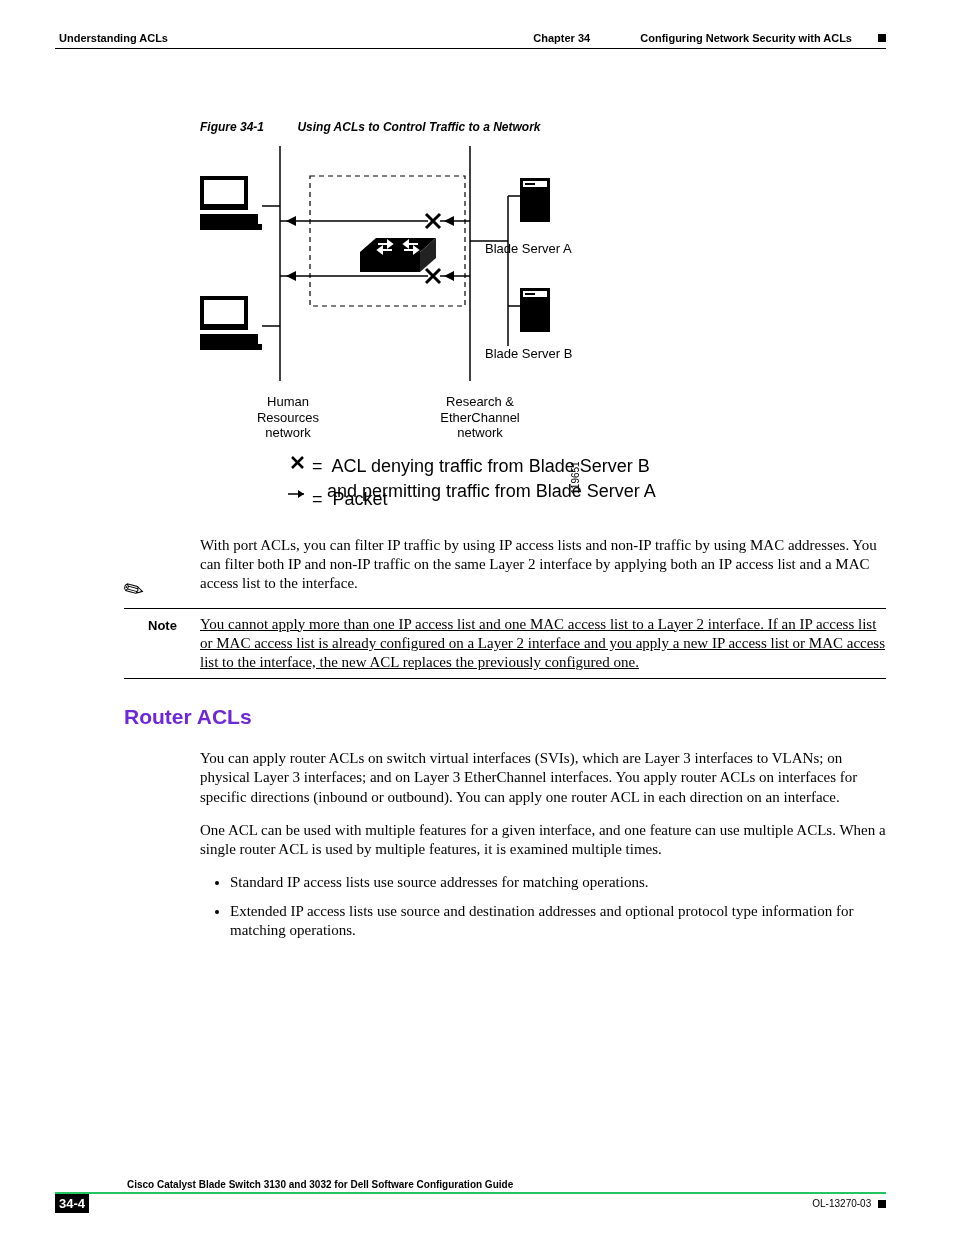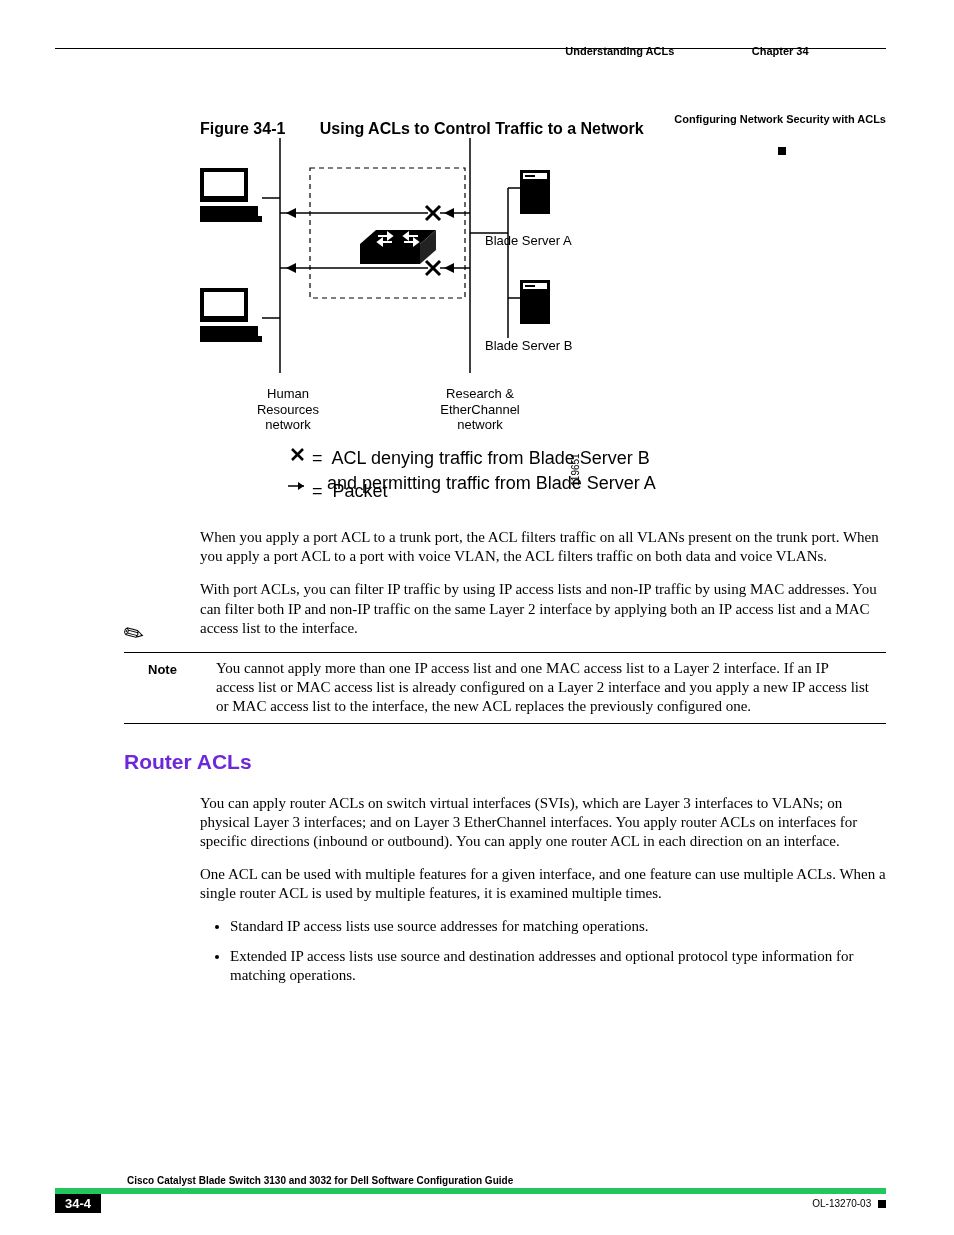--- a/index.html
+++ b/index.html
@@ -11,28 +11,27 @@
     color: #000;
     width: 954px;
     height: 1235px;
     position: relative;
     box-sizing: border-box;
   }
   .header-bar {
     position: absolute;
     top: 32px; left: 55px; right: 68px;
     display: flex;
-    justify-content: flex-end;
+    justify-content: space-between;
     font-family: Arial, Helvetica, sans-serif;
     font-size: 11px;
     font-weight: bold;
-    margin-top: 13px;
   }
   .header-left { }
-  .header-right { display: flex; align-items: center; gap: 22px; flex-direction: column;}
+  .header-right { display: flex; align-items: center; gap: 22px;}
   .header-right .chapterlabel { }
   .header-right .chaptertitle { }
   .header-end-box {
     width: 8px; height: 8px; background: #000; margin-left: 4px;
   }
   .header-start-box {
     width: 8px; height: 8px; background: #000; margin-right: 4px;
   }
   .header-rule {
     position: absolute;
@@ -40,22 +39,24 @@
     border-top: 1px solid #000;
   }
   .content {
     position: absolute;
     top: 120px;
     left: 200px;
     right: 68px;
   }
   .figure-caption {
     font-family: Arial, Helvetica, sans-serif;
-    font-size: 16px;
-    font-weight: bold;
+    font-size: 12px;
+    font-weight: bold;
+    font-style: italic;
+    margin-bottom: 12px;
   }
   .figure-caption .figno { margin-right: 30px; }
   .diagram {
     position: relative;
     width: 560px;
     height: 390px;
     font-family: Arial, Helvetica, sans-serif;
     font-size: 13px;
   }
   .body-text p {
@@ -82,21 +83,21 @@
     transform: rotate(-30deg);
   }
   .note-label {
     position: absolute;
     left: -52px;
     top: 10px;
     font-family: Arial, Helvetica, sans-serif;
     font-weight: bold;
     font-size: 13px;
   }
-  .note-text { line-height: 1.28; margin: 4px 16px; }
+  .note-text { line-height: 1.28; margin: 4px 0; text-decoration: underline; }
   .section-heading {
     font-family: Arial, Helvetica, sans-serif;
     font-size: 21px;
     font-weight: bold;
     color: #6d28d9;
     margin-left: -76px;
     margin-top: 26px;
     margin-bottom: 20px;
   }
   ul.bullets {
@@ -112,35 +113,35 @@
     position: absolute;
     left: 55px; right: 68px;
     bottom: 22px;
     font-family: Arial, Helvetica, sans-serif;
     font-size: 10px;
   }
   .footer-title {
     font-weight: bold;
     text-align: left;
     padding-left: 72px;
-    border-bottom: 6px solid #22c55e;
+    border-bottom: 2px solid #22c55e;
     padding-bottom: 2px;
   }
   .footer-row {
     display: flex;
     justify-content: space-between;
     align-items: center;
     margin-top: 0;
   }
   .page-num-box {
     background: #000;
     color: #fff;
     font-weight: bold;
     font-size: 13px;
-    padding: 2px 10px;
+    padding: 2px 4px;
     display: inline-block;
   }
   .footer-end-box {
     width: 8px; height: 8px; background: #000; display:inline-block;
     margin-left:4px; position:relative; top:1px;
   }
   .doc-id { font-weight: normal; }
 
   
   .d-label { position: absolute; text-align: center; line-height: 1.2; }
@@ -282,21 +283,20 @@
     </div>
     <div class="d-legend" style="left:112px; top:341px;">
       <span>=</span>&nbsp;
       <span>Packet</span>
     </div>
 
     <div class="sideways" style="left:370px; top:348px;">119651</div>
   </div>
 
   <div class="body-text">
-    <p>When you apply a port ACL to a trunk port, the ACL filters traffic on all VLANs present on the trunk port. When you apply a port ACL to a port with voice VLAN, the ACL filters traffic on both data and voice VLANs.</p>
     <p>With port ACLs, you can filter IP traffic by using IP access lists and non-IP traffic by using MAC addresses. You can filter both IP and non-IP traffic on the same Layer 2 interface by applying both an IP access list and a MAC access list to the interface.</p>
   </div>
 
   <div class="note-block">
     <span class="note-icon">✎</span>
     <div class="note-rule-top"></div>
     <span class="note-label">Note</span>
     <p class="note-text">You cannot apply more than one IP access list and one MAC access list to a Layer 2 interface. If an IP access list or MAC access list is already configured on a Layer 2 interface and you apply a new IP access list or MAC access list to the interface, the new ACL replaces the previously configured one.</p>
     <div class="note-rule-bot"></div>
   </div>

